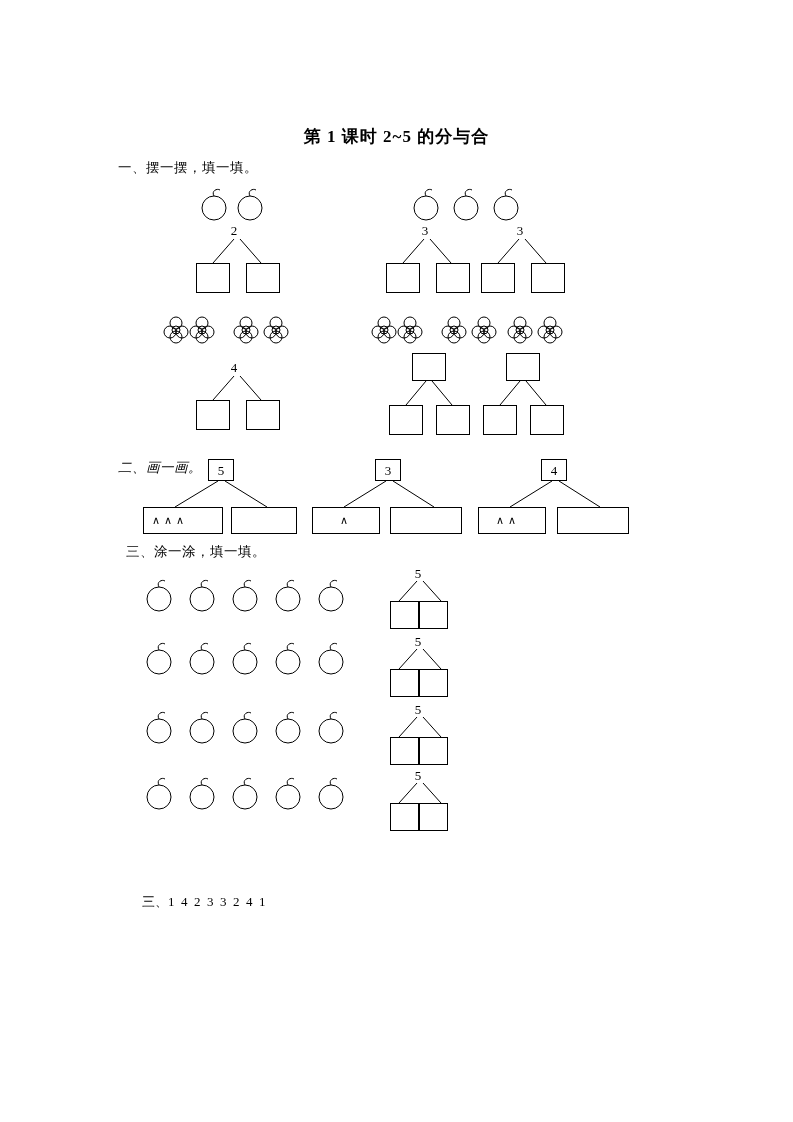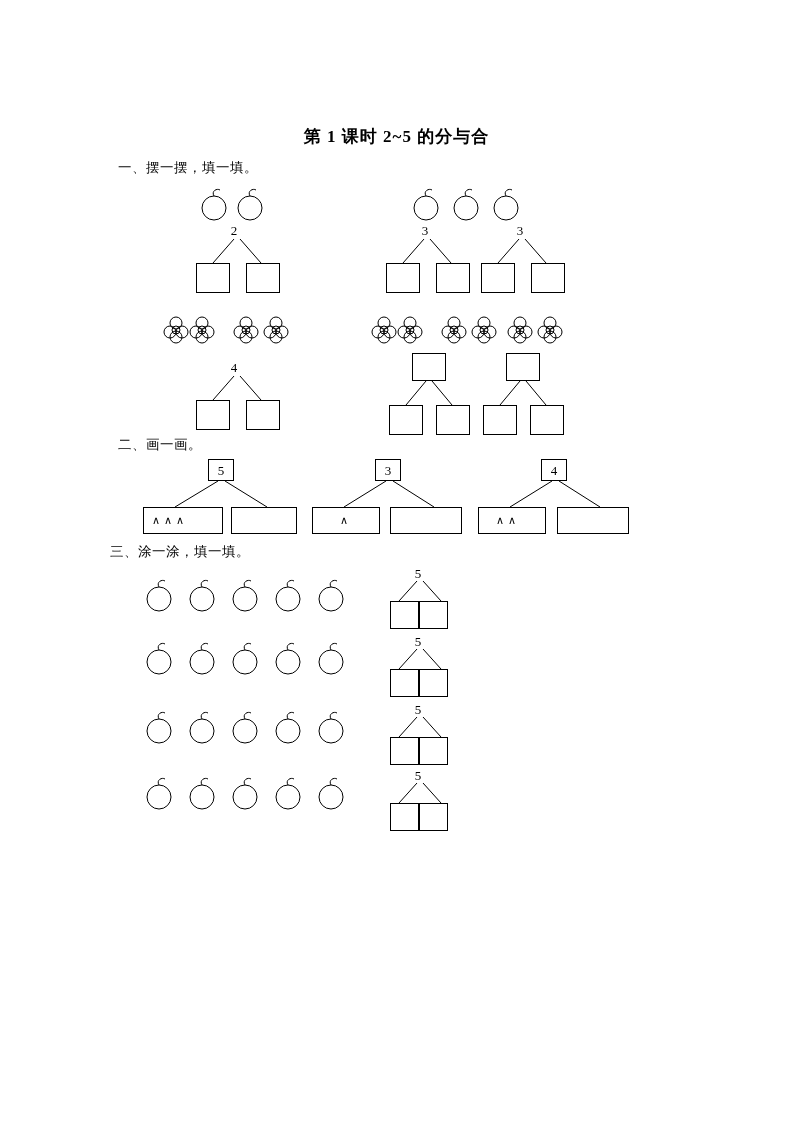--- a/index.html
+++ b/index.html
@@ -30,22 +30,22 @@
     font-size: 17px;
     font-weight: bold;
     letter-spacing: 1px;
   }
   .section-head {
     position: absolute;
     font-size: 13.5px;
     letter-spacing: 0.5px;
   }
   .s1 { left: 118px; top: 132px; }
-  .s2 { left: 118px; top: 409px; }
-  .s3 { left: 110px; top: 516px; }
+  .s2 { left: 118px; top: 432px; font-style: italic; }
+  .s3 { left: 126px; top: 516px; }
 
   .cell {
     position: absolute;
     border: 1px solid #000;
     box-sizing: border-box;
     background: #fff;
   }
   .num {
     position: absolute;
     font-size: 13px;
@@ -368,15 +368,16 @@
   <svg class="lines" style="left:385px; top:756px; width:90px; height:22px;">
     <g stroke="#000" stroke-width="1">
       <line x1="32" y1="0" x2="14" y2="20"></line>
       <line x1="38" y1="0" x2="56" y2="20"></line>
     </g>
   </svg>
   <div class="cell" style="left:390px; top:776px; width:29px; height:28px;"></div>
   <div class="cell" style="left:419px; top:776px; width:29px; height:28px;"></div>
 
   <div class="answers">
+    <div class="ans-line" style="padding-left:24px;">三、1  4  2  3  3  2  4  1</div>
   </div>
 
 </div>
 
 </body></html>

